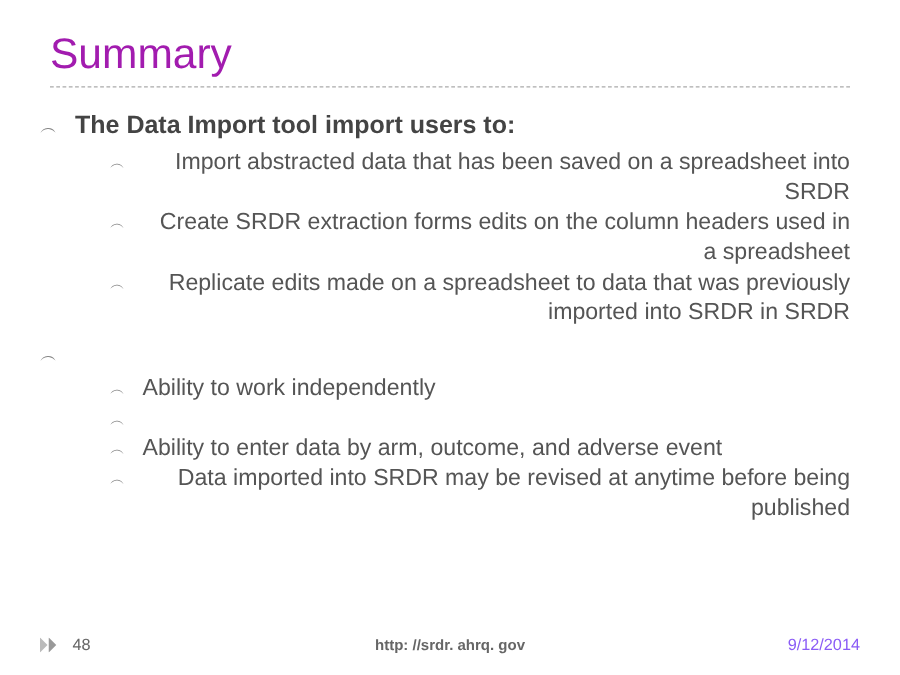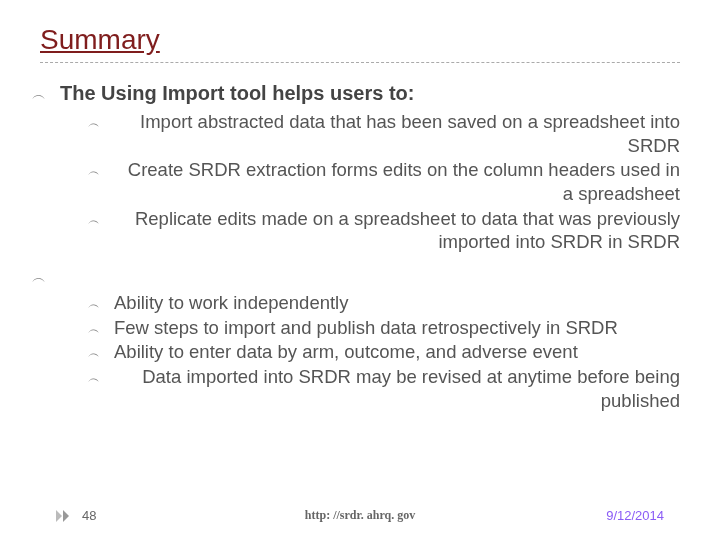--- a/index.html
+++ b/index.html
@@ -9,27 +9,26 @@
     background: #ffffff;
     font-family: Arial, Helvetica, sans-serif;
     color: #555;
     position: relative;
     overflow: hidden;
   }
   .slide {
     padding: 24px 40px 20px 40px;
   }
   .title {
-    font-size: 28px;
+    font-size: 34px;
     font-weight: 400;
-    color: #7f1d1d;
+    color: #a21caf;
     padding-bottom: 6px;
     border-bottom: 1px dashed #aaa;
     margin-bottom: 18px;
-    text-decoration: underline;
   }
   .top-bullet {
     display: flex;
     align-items: flex-start;
     margin-bottom: 2px;
     margin-left: -8px;
   }
   .top-bullet .bmark {
     font-size: 14px;
     color: #888;
@@ -65,21 +64,21 @@
     font-weight: 400;
     color: #555;
     line-height: 1.28;
     text-align: right;
   }
   .footer {
     position: absolute;
     bottom: 17px;
     left: 0;
     width: 100%;
-    padding: 0 56px;
+    padding: 0 32px;
     display: flex;
     align-items: center;
     font-size: 13px;
     color: #666;
   }
   .footer .play {
     display: inline-flex;
     align-items: center;
     margin-right: 10px;
   }
@@ -88,36 +87,35 @@
     margin-right: auto;
     margin-left: 2px;
   }
   .footer .link {
     position: absolute;
     left: 50%;
     transform: translateX(-50%);
     color: #666;
     font-weight: bold;
     font-size: 12px;
-    font-family: Liberation Serif, serif;
   }
   .footer .dt {
     margin-left: auto;
     color: #8b5cf6;
   }
 </style>
 </head>
 <body>
 
 <div class="slide">
   <h1 class="title">Summary</h1>
 
   <div class="top-bullet">
     <span class="bmark">︵</span>
-    <span class="btext">The Using Import tool helps users to:</span>
+    <span class="btext">The Data Import tool import users to:</span>
   </div>
   <div class="sub-list">
     <div class="sub-bullet">
       <span class="bmark">︵</span>
       <span class="btext">Import abstracted data that has been saved on a spreadsheet into SRDR</span>
     </div>
     <div class="sub-bullet">
       <span class="bmark">︵</span>
       <span class="btext">Create SRDR extraction forms edits on the column headers used in a spreadsheet</span>
     </div>
@@ -130,21 +128,20 @@
   <div class="top-bullet">
     <span class="bmark">︵</span>
   </div>
   <div class="sub-list">
     <div class="sub-bullet">
       <span class="bmark">︵</span>
       <span class="btext">Ability to work independently</span>
     </div>
     <div class="sub-bullet">
       <span class="bmark">︵</span>
-      <span class="btext">Few steps to import and publish data retrospectively in SRDR</span>
     </div>
     <div class="sub-bullet">
       <span class="bmark">︵</span>
       <span class="btext">Ability to enter data by arm, outcome, and adverse event</span>
     </div>
     <div class="sub-bullet">
       <span class="bmark">︵</span>
       <span class="btext">Data imported into SRDR may be revised at anytime before being published</span>
     </div>
   </div>

